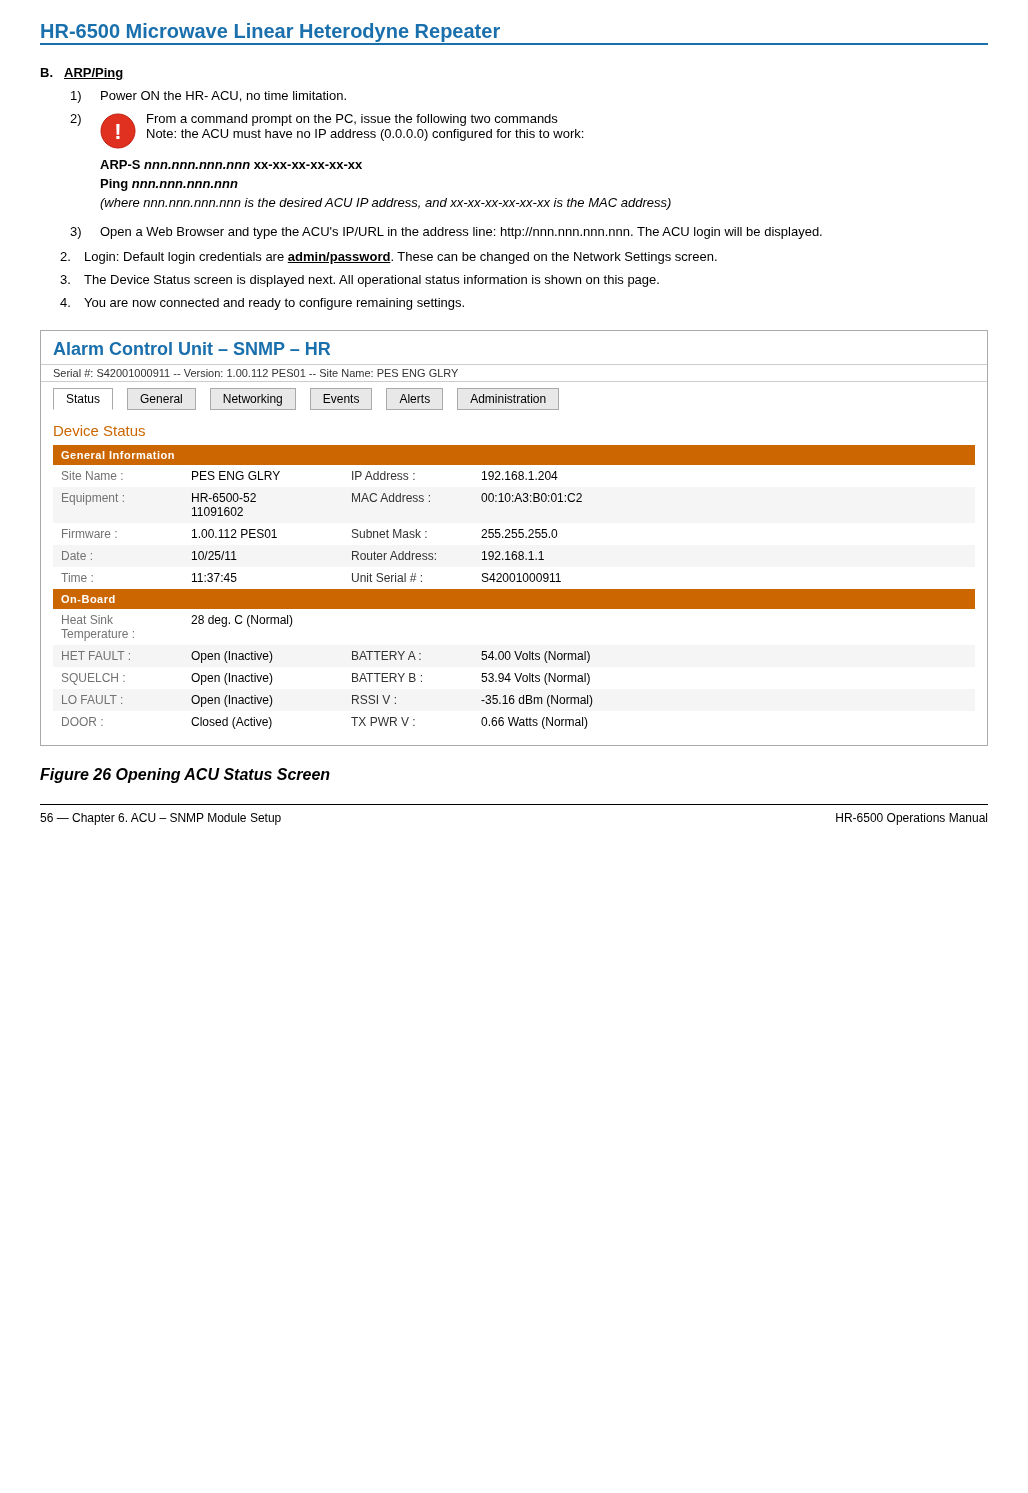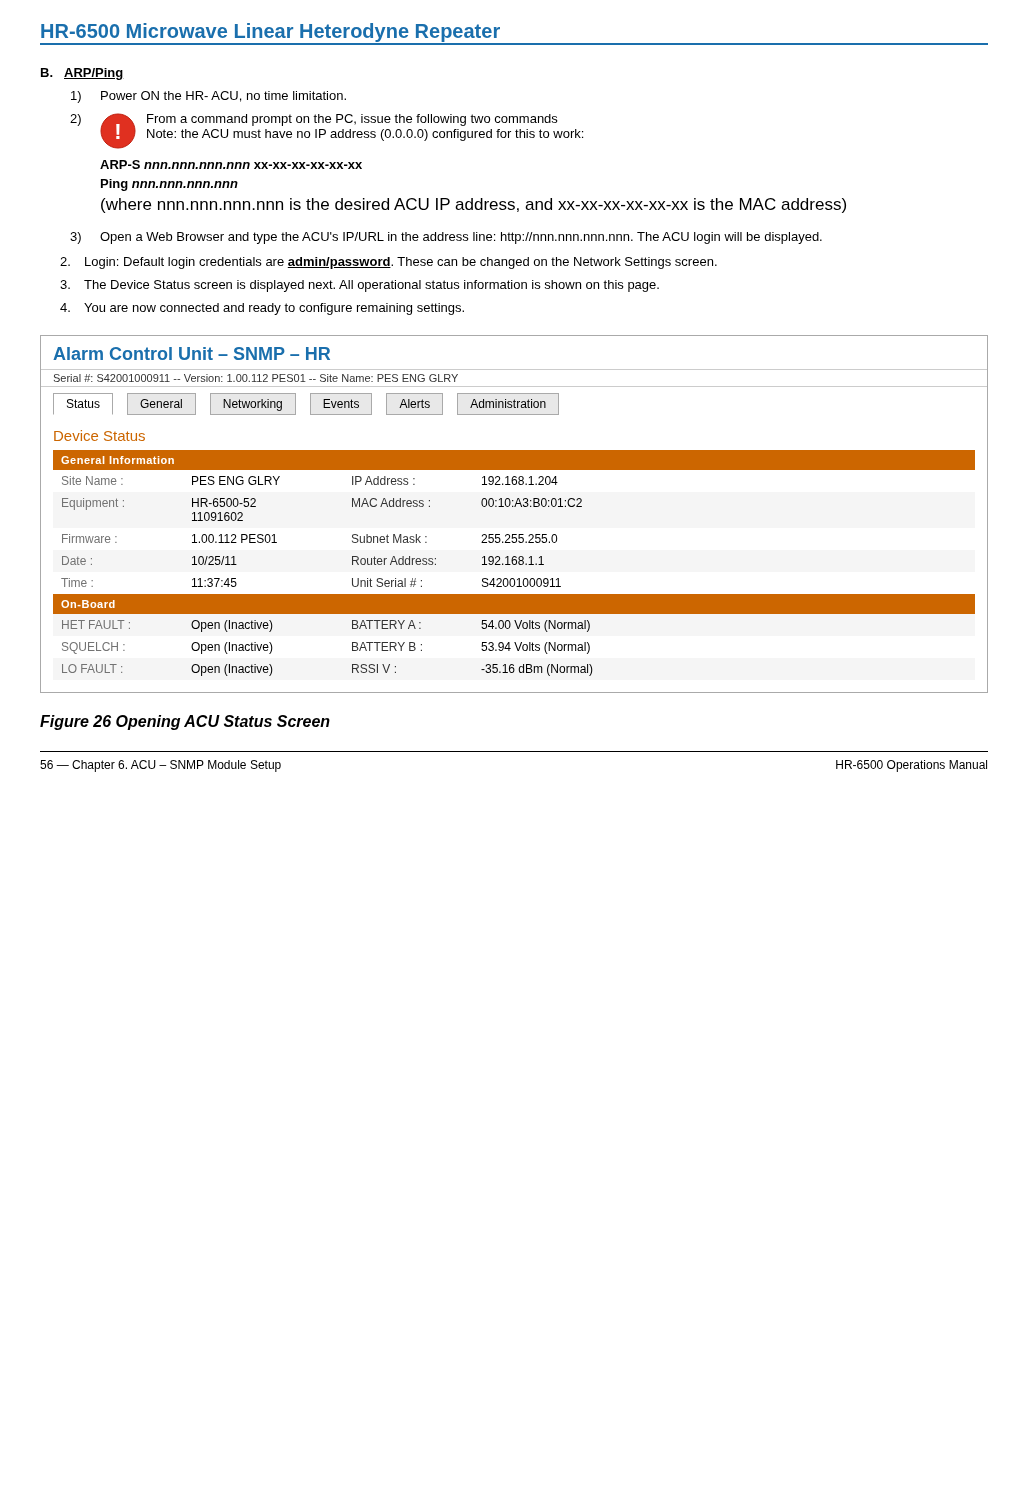--- a/index.html
+++ b/index.html
@@ -70,21 +70,22 @@
     }
     .cmd-line {
       font-size: 13px;
       font-weight: bold;
       margin-bottom: 4px;
     }
     .cmd-italic { font-style: italic; font-weight: bold; }
 
     
     .italic-note {
-      font-size: 17px;
+      font-style: italic;
+      font-size: 13px;
       margin: 4px 0;
     }
 
     
     .outer-list {
       margin-left: 20px;
       margin-bottom: 8px;
     }
     .outer-item {
       display: flex;
@@ -330,38 +331,50 @@
       <tr>
         <td class="label-col">Time :</td>
         <td class="value-col">11:37:45</td>
         <td class="label-col2">Unit Serial # :</td>
         <td class="value-col2">S42001000911</td>
       </tr>
 
       <tr class="section-header-row">
         <td colspan="4">On-Board</td>
       </tr>
+      <tr>
+        <td class="label-col">Heat Sink<br>Temperature :</td>
+        <td class="value-col">28 deg. C (Normal)</td>
+        <td class="label-col2"></td>
+        <td class="value-col2"></td>
+      </tr>
       <tr class="alt-row">
         <td class="label-col">HET FAULT :</td>
         <td class="value-col">Open (Inactive)</td>
         <td class="label-col2">BATTERY A :</td>
         <td class="value-col2">54.00 Volts (Normal)</td>
       </tr>
       <tr>
         <td class="label-col">SQUELCH :</td>
         <td class="value-col">Open (Inactive)</td>
         <td class="label-col2">BATTERY B :</td>
         <td class="value-col2">53.94 Volts (Normal)</td>
       </tr>
       <tr class="alt-row">
         <td class="label-col">LO FAULT :</td>
         <td class="value-col">Open (Inactive)</td>
         <td class="label-col2">RSSI V :</td>
         <td class="value-col2">-35.16 dBm (Normal)</td>
       </tr>
+      <tr>
+        <td class="label-col">DOOR :</td>
+        <td class="value-col">Closed (Active)</td>
+        <td class="label-col2">TX PWR V :</td>
+        <td class="value-col2">0.66 Watts (Normal)</td>
+      </tr>
     </tbody>
       </table>
   </div>
 </div>
 
 <div class="figure-caption">Figure 26  Opening ACU Status Screen</div>
 
 <div class="footer">
   <span>56  —  Chapter 6. ACU – SNMP Module Setup</span>
   <span>HR-6500 Operations Manual</span>

